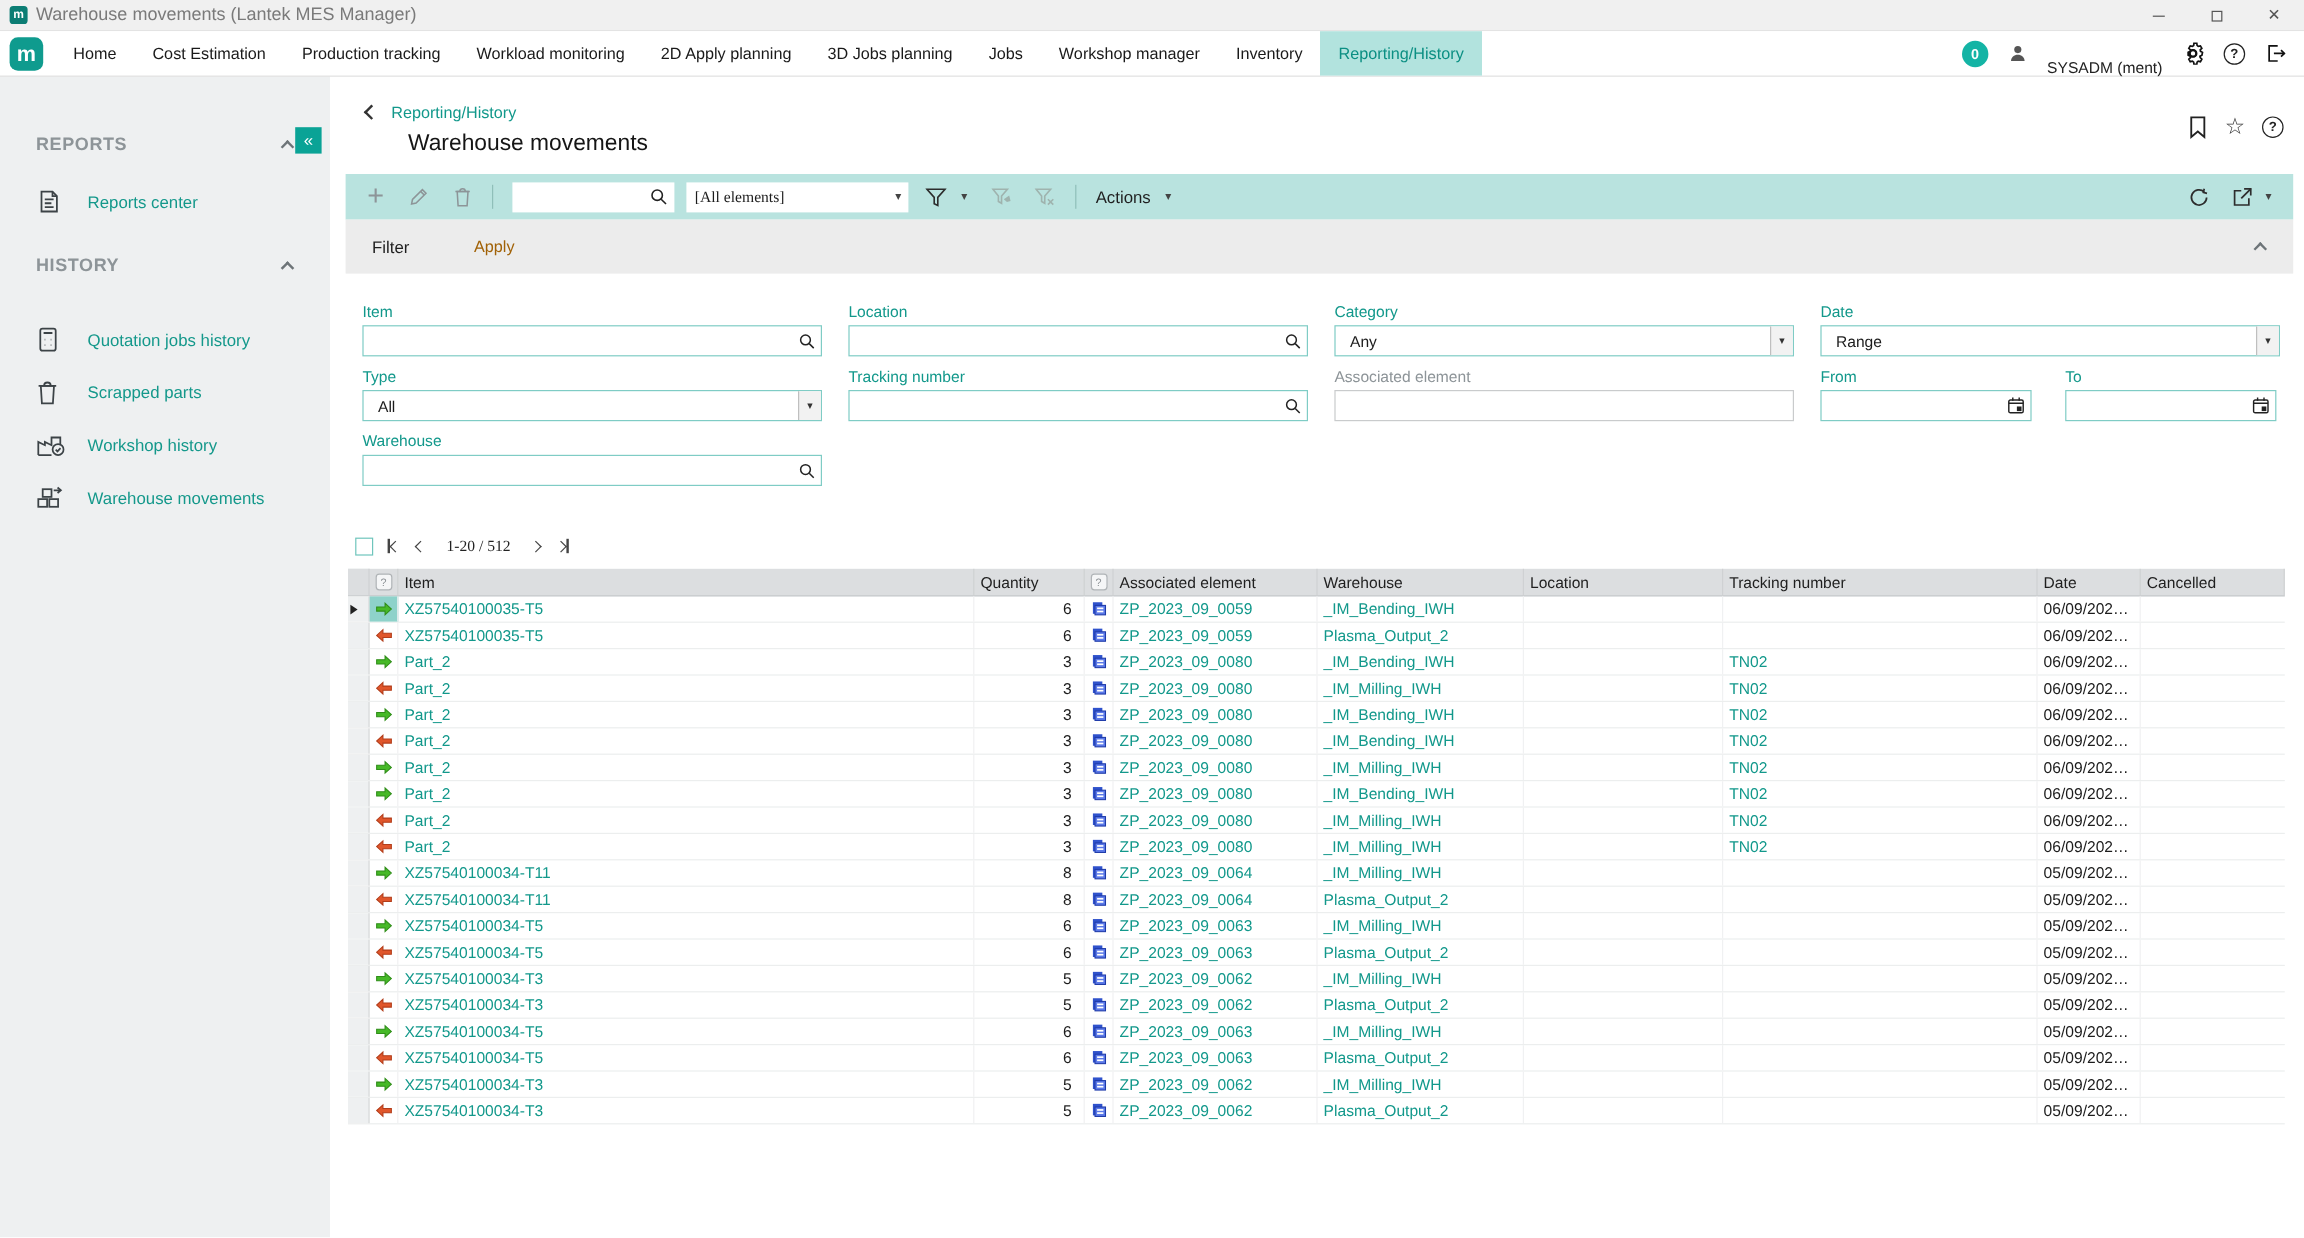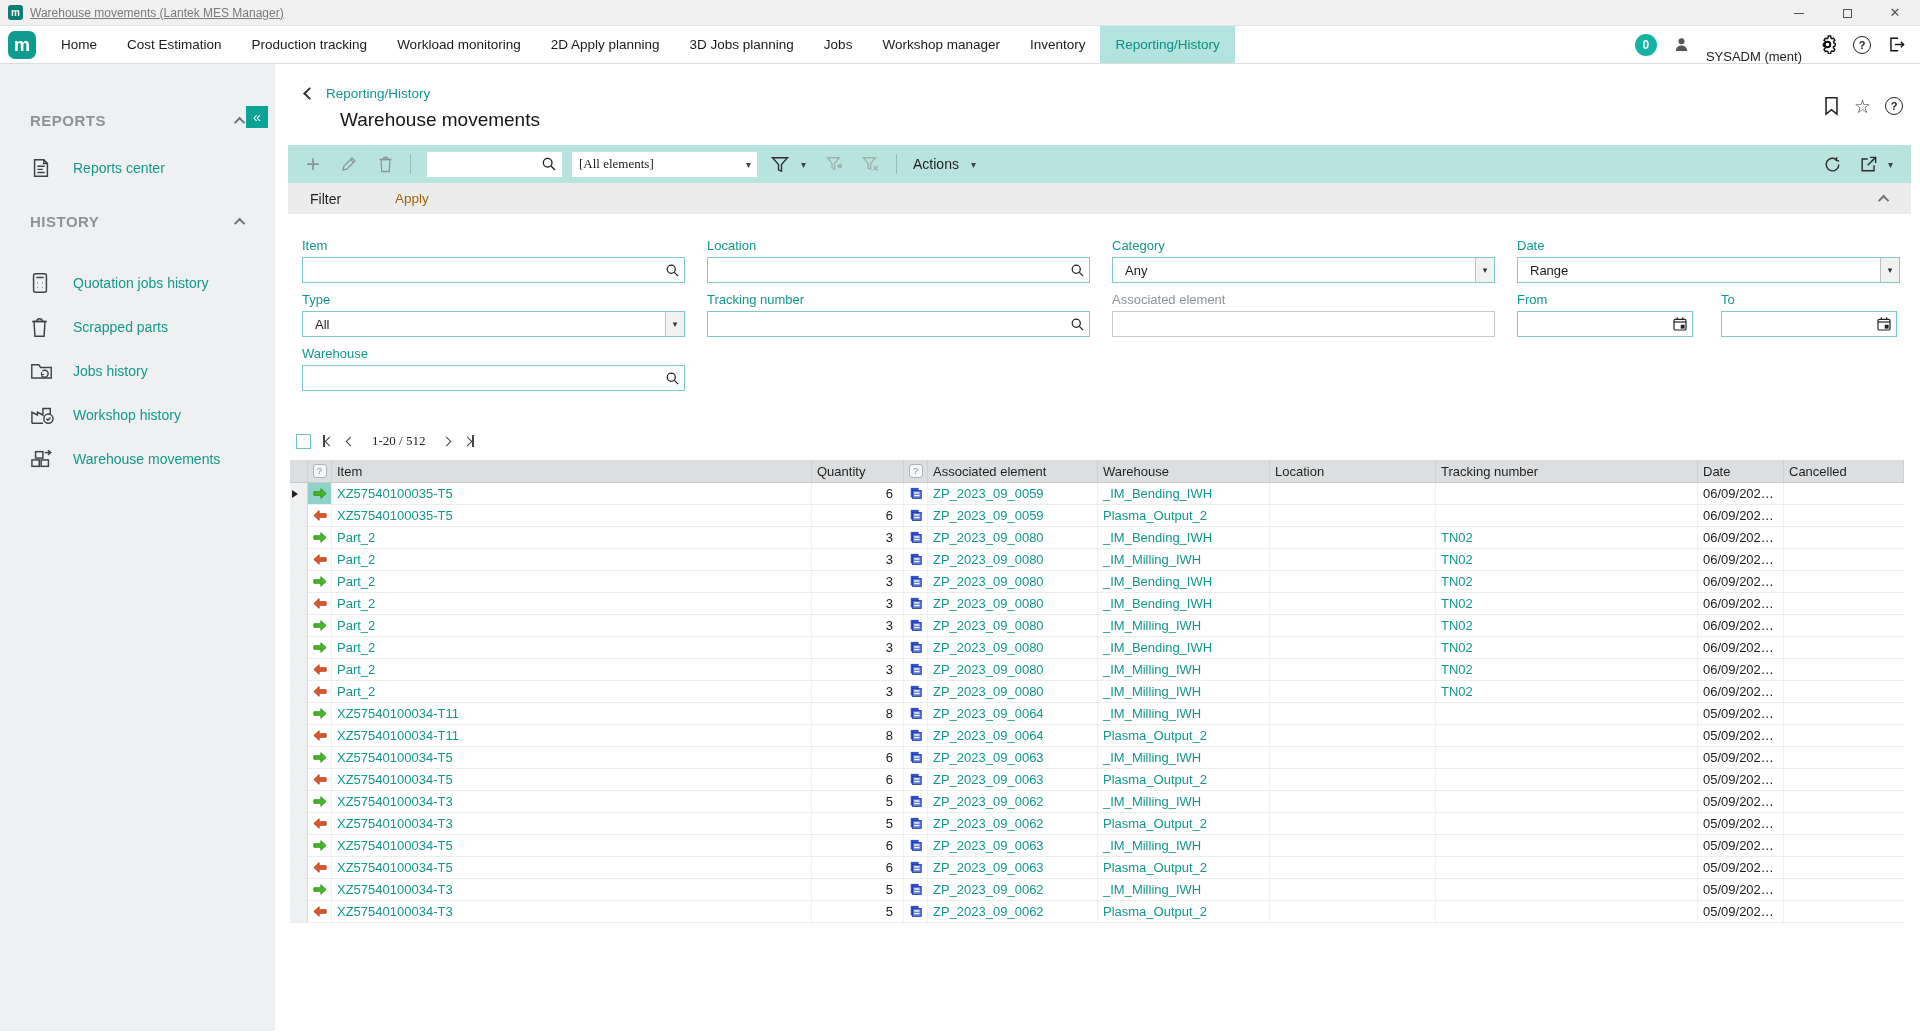--- a/index.html
+++ b/index.html
@@ -4,21 +4,21 @@
 <style>
   * { margin:0; padding:0; box-sizing:border-box; }
   html,body { width:1920px; height:1032px; overflow:hidden; background:#fff;
               font-family:"Liberation Sans", sans-serif; color:#1c1c1c; }
 
   
   .titlebar { height:26px; background:#f0f0f0; display:flex; align-items:center;
               padding:0 8px; border-bottom:1px solid #e3e3e3; }
   .tb-logo { width:15px; height:15px; background:#0c7d74; color:#fff; border-radius:3px;
              font-size:10px; font-weight:bold; display:flex; align-items:center; justify-content:center; margin-right:7px;}
-  .tb-title { font-size:12px; color:#7a7a7a; flex:1;text-decoration:underline; }
+  .tb-title { font-size:15px; color:#7a7a7a; flex:1; }
   .tb-controls { display:flex; gap:14px; color:#555; }
   .tb-btn { width:34px; text-align:center; font-size:13px; cursor:default; }
   .tb-min-glyph { display:inline-block; width:10px; border-top:1px solid #555; vertical-align:middle; }
   .tb-max-glyph { display:inline-block; width:9px; height:9px; border:1px solid #555; vertical-align:middle; }
 
   
   .navbar { height:38px; background:#fff; display:flex; align-items:stretch;
             border-bottom:1px solid #ddd; }
   .nav-logo { width:28px; height:28px; margin:5px 10px 5px 8px; background:#0f9b8e; color:#fff;
               border-radius:7px; font-weight:bold; font-size:18px; display:flex; align-items:center; justify-content:center;}
@@ -66,21 +66,21 @@
   .t-sep { width:1px; height:20px; background:#8fbfb9; margin:0 2px; }
   .t-search { background:#fff; height:25px; width:135px; display:flex; align-items:center; padding:0 5px; margin-left:4px;}
   .t-search input { border:none; outline:none; flex:1; width:100px; font-size:13px; font-family:inherit;}
   .t-select { background:#fff; height:25px; width:185px; display:flex; align-items:center; font-size:13px; padding-left:7px; cursor:pointer;}
   .t-select .val { flex:1;font-family:Liberation Serif, serif; }
   .caret { font-size:10px; color:#444; padding:0 6px; }
   .actions { display:flex; align-items:center; font-size:14px; color:#1f1f1f; gap:6px; cursor:pointer; padding:0 4px;}
   .toolbar .spacer { flex:1; }
 
   
-  .filterbar { margin:0 14px 0 13px; height:31px; background:#ececec; display:flex; align-items:center; padding:0 22px; }
+  .filterbar { margin:0 14px 0 13px; height:45px; background:#ececec; display:flex; align-items:center; padding:0 22px; }
   .filterbar .f-title { font-size:14px; color:#1e1e1e; width:85px; }
   .filterbar .f-apply { font-size:13.5px; color:#a16207; cursor:pointer; }
   .filterbar .sp { flex:1; }
   .filterbody { padding:24px 0 20px 27px; }
   .f-row { display:flex; margin-bottom:9px; }
   .f-col { width:383px; margin-right:22px; }
   .f-col.half { width:176px; margin-right:28px; }
   .f-label { font-size:13px; color:#12988b; margin-bottom:4px; }
   .f-label.gray { color:#8d9498; }
   .f-input { height:26px; border:1px solid #7fccc5; background:#fff; display:flex; align-items:center; padding:0 4px;}
@@ -223,30 +223,20 @@
         <svg width="19" height="22" viewBox="0 0 20 24" fill="none" stroke="#3c4347" stroke-width="1.6">
             <path d="M4 6h12l-1 16H5z"></path>
             <path d="M2 6h16"></path>
             <path d="M7 6c0-2 1.2-3 3-3s3 1 3 3"></path>
           </svg>
       </span>
       <span class="lbl">Scrapped parts</span>
     </div>
     <div class="side-item">
       <span class="ic">
-        <svg width="23" height="22" viewBox="0 0 26 24" fill="none" stroke="#3c4347" stroke-width="1.6">
-            <path d="M2 20V5h8l2 3h12v12z"></path>
-            <path d="M14 12a4 4 0 1 1-1 5"></path>
-            <path d="M13 13v3h3" stroke-width="1.3"></path>
-          </svg>
-      </span>
-      <span class="lbl">Jobs history</span>
-    </div>
-    <div class="side-item">
-      <span class="ic">
         <svg width="24" height="22" viewBox="0 0 26 24" fill="none" stroke="#3c4347" stroke-width="1.6">
             <path d="M2 21V9l6 3V9l6 3V5h8v7"></path>
             <path d="M2 21h12"></path>
             <circle cx="20" cy="16" r="5"></circle>
             <path d="m17.8 16 1.6 1.6 2.8-3"></path>
           </svg>
       </span>
       <span class="lbl">Workshop history</span>
     </div>
     <div class="side-item">

